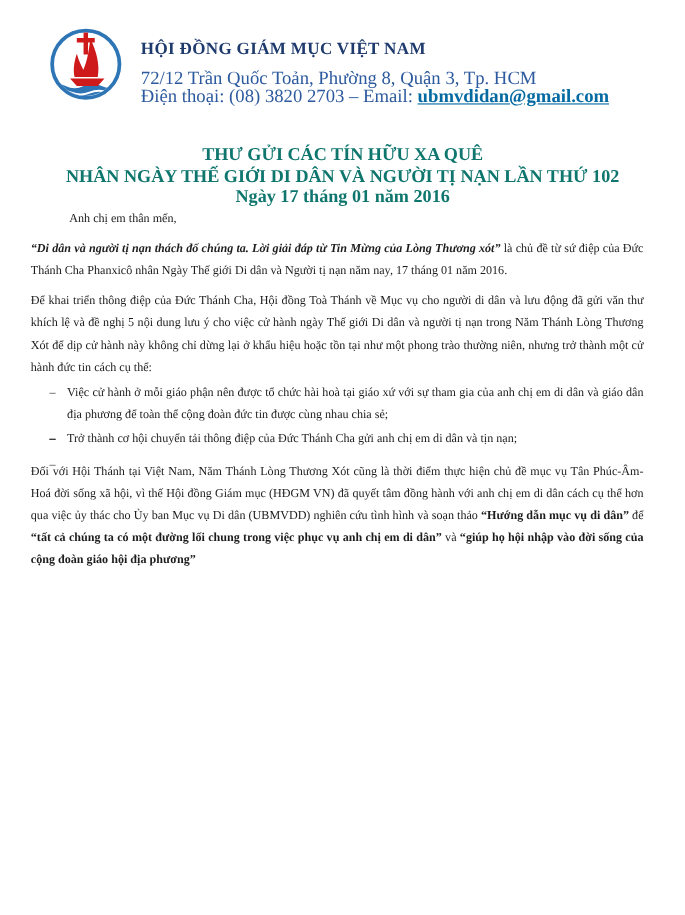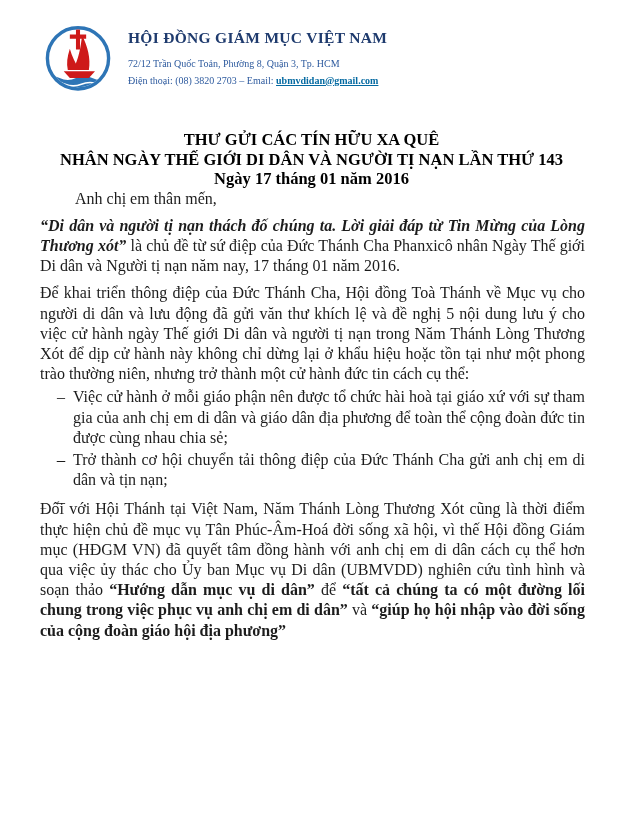--- a/index.html
+++ b/index.html
@@ -4,32 +4,32 @@
 <style>
   html,body { margin:0; padding:0; }
   body {
     width:623px; height:832px; background:#ffffff;
     font-family:"Liberation Serif","DejaVu Serif",serif;
     color:#1c1c1c;
   }
   .page { position:relative; width:623px; height:832px; overflow:hidden; background:#ffffff; }
 
   
-  .letterhead { display:flex; align-items:center; padding:18px 38px 0 44px; gap:16px; }
+  .letterhead { display:flex; align-items:flex-end; padding:18px 38px 0 44px; gap:16px; }
   .logo { width:68px; height:78px; flex:0 0 auto; }
   .org-block { padding-top:4px; }
   .org-name { color:#1F3B6E; font-weight:bold; font-size:15.5px; line-height:18px; letter-spacing:0.3px; }
-  .addr-block { margin-top:9px; color:#2D5A9E; font-size:10px; line-height:16.5px; }
+  .addr-block { margin-top:9px; color:#2D5A9E; font-size:17px; line-height:16.5px; }
   .email { color:#0369a1; font-weight:bold; text-decoration:underline; cursor:pointer; }
 
   
-  .title-block { margin-top:34px; text-align:center; color:#000000; font-weight:bold; font-size:16.5px; line-height:19.5px; }
+  .title-block { margin-top:34px; text-align:center; color:#0f766e; font-weight:bold; font-size:16.5px; line-height:19.5px; }
 
   
-  .content { padding:0 38px 0 40px; font-size:16px; line-height:20.2px; text-align:justify; }
+  .content { padding:0 38px 0 28px; font-size:11px; line-height:20.2px; text-align:justify; }
   .content p { margin:0; }
   .greeting { margin-top:36px; text-indent:35px; text-align:left; }
   .para { margin-top:7px !important; }
   .theme-quote { font-weight:bold; font-style:italic; }
   .dash-list { margin:3px 0 0 0; padding:0; list-style:none; }
   .dash-list li { position:relative; padding-left:33px; margin-top:2px; text-align:justify; }
   .dash-list .dash { position:absolute; left:17px; top:0; }
   .bold { font-weight:bold; }
   .p-vietnam { margin-top:9px !important; }
 </style>
@@ -59,21 +59,21 @@
       <div class="org-name">HỘI ĐỒNG GIÁM MỤC VIỆT NAM</div>
       <div class="addr-block">
         <div>72/12 Trần Quốc Toản, Phường 8, Quận 3, Tp. HCM</div>
         <div><span>Điện thoại: (08) 3820 2703 – Email: </span><a class="email">ubmvdidan@gmail.com</a></div>
       </div>
     </div>
   </header>
 
   <div class="title-block">
     <div>THƯ GỬI CÁC TÍN HỮU XA QUÊ</div>
-    <div>NHÂN NGÀY THẾ GIỚI DI DÂN VÀ NGƯỜI TỊ NẠN LẦN THỨ 143</div>
+    <div>NHÂN NGÀY THẾ GIỚI DI DÂN VÀ NGƯỜI TỊ NẠN LẦN THỨ 102</div>
     <div>Ngày 17 tháng 01 năm 2016</div>
   </div>
 
   <main class="content">
     <p class="greeting">Anh chị em thân mến,</p>
 
     <p class="para"><span class="theme-quote">“Di dân và người tị nạn thách đố chúng ta. Lời giải đáp từ Tin Mừng của Lòng Thương xót”</span><span> là chủ đề từ sứ điệp của Đức Thánh Cha Phanxicô nhân Ngày Thế giới Di dân và Người tị nạn năm nay, 17 tháng 01 năm 2016.</span></p>
 
     <p class="para">Để khai triển thông điệp của Đức Thánh Cha, Hội đồng Toà Thánh về Mục vụ cho người di dân và lưu động đã gửi văn thư khích lệ và đề nghị 5 nội dung lưu ý cho việc cử hành ngày Thế giới Di dân và người tị nạn trong Năm Thánh Lòng Thương Xót để dịp cử hành này không chỉ dừng lại ở khẩu hiệu hoặc tồn tại như một phong trào thường niên, nhưng trở thành một cử hành đức tin cách cụ thể:</p>
 

